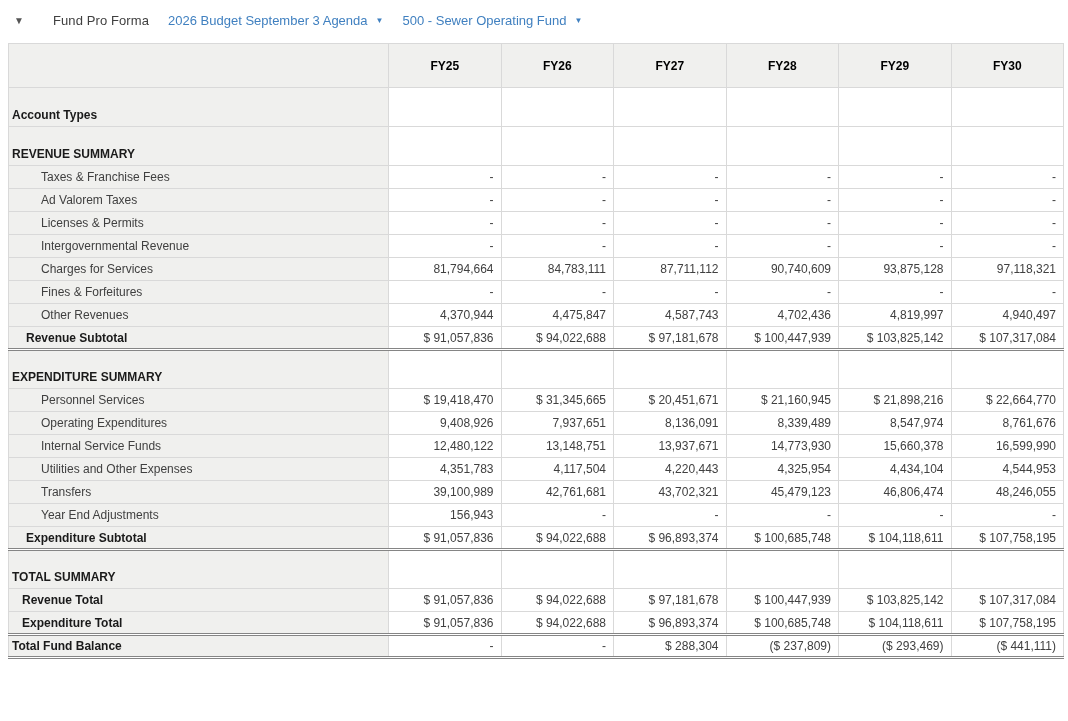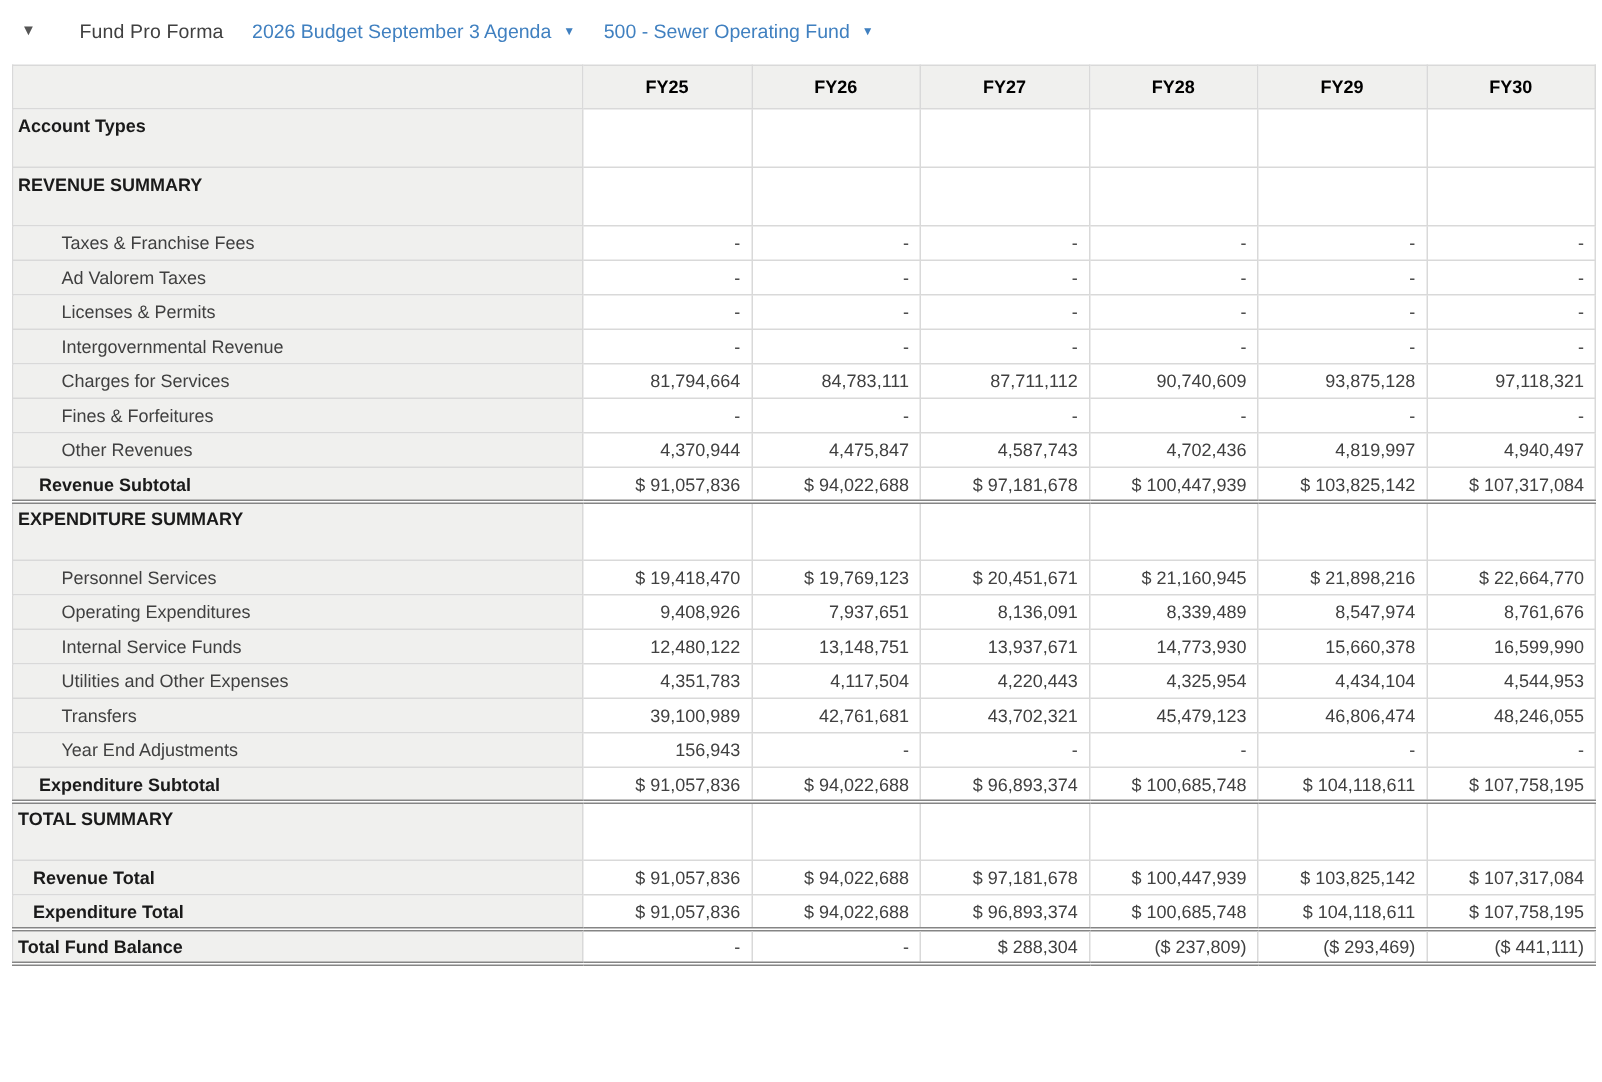--- a/index.html
+++ b/index.html
@@ -54,21 +54,21 @@
   }
   table.proforma td,table.proforma th{
     border:1px solid var(--border-light);
     overflow:hidden;white-space:nowrap;
   }
   th.corner-cell{
     background:var(--label-bg);height:29px;
   }
   th.year-cell{
     background:var(--label-bg);
-    height:29px;
+    height:44px;
     font-weight:bold;color:#000;
     text-align:center;
     font-size:12px;
   }
   td.label-cell{
     background:var(--label-bg);
     padding-left:32px;
     height:23px;
     text-align:left;
     vertical-align:middle;
@@ -79,21 +79,21 @@
     padding-right:7px;
     height:23px;
     vertical-align:middle;
   }
   
   tr.row-section td{height:39px;}
   tr.row-section td.label-cell{
     font-weight:bold;color:var(--text-bold);
     padding-left:3px;
     vertical-align:bottom;
-    padding-bottom:20px;
+    padding-bottom:4px;
   }
   
   tr.row-subtotal td{
     border-top:1px solid var(--border-dark);
     border-bottom:3px double var(--border-dark);
   }
   tr.row-subtotal td.label-cell{
     font-weight:bold;color:var(--text-bold);padding-left:17px;
   }
   
@@ -246,21 +246,21 @@
         <td class="value-cell"></td>
         <td class="value-cell"></td>
         <td class="value-cell"></td>
         <td class="value-cell"></td>
         <td class="value-cell"></td>
         <td class="value-cell"></td>
       </tr>
       <tr class="row-item">
         <td class="label-cell">Personnel Services</td>
         <td class="value-cell">$ 19,418,470</td>
-        <td class="value-cell">$ 19,769,123</td>
+        <td class="value-cell">$ 31,345,665</td>
         <td class="value-cell">$ 20,451,671</td>
         <td class="value-cell">$ 21,160,945</td>
         <td class="value-cell">$ 21,898,216</td>
         <td class="value-cell">$ 22,664,770</td>
       </tr>
       <tr class="row-item">
         <td class="label-cell">Operating Expenditures</td>
         <td class="value-cell">9,408,926</td>
         <td class="value-cell">7,937,651</td>
         <td class="value-cell">8,136,091</td>

